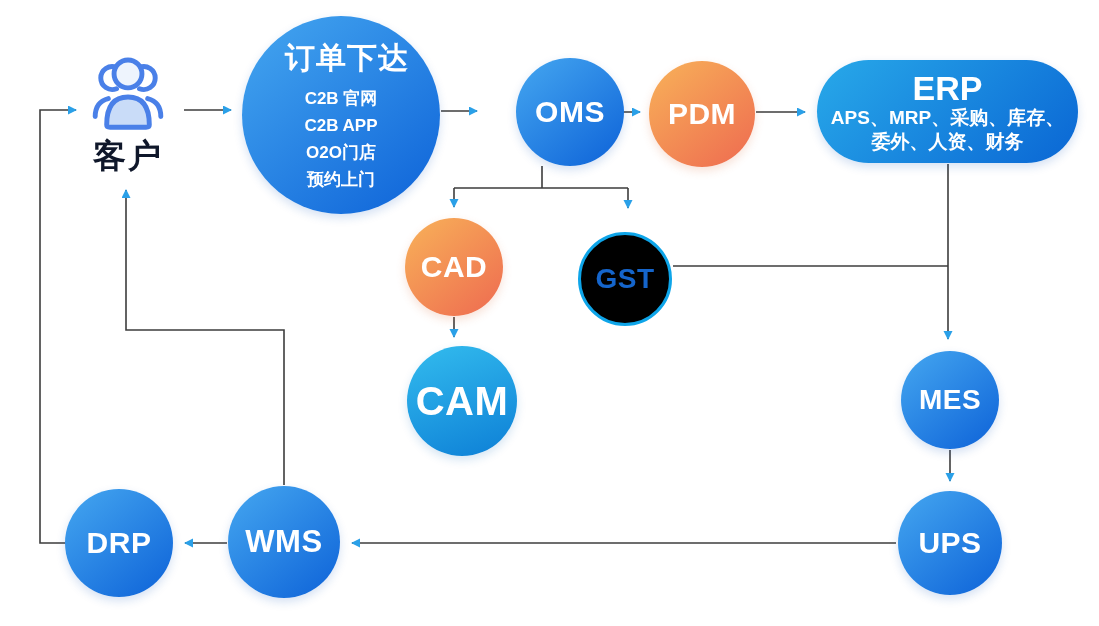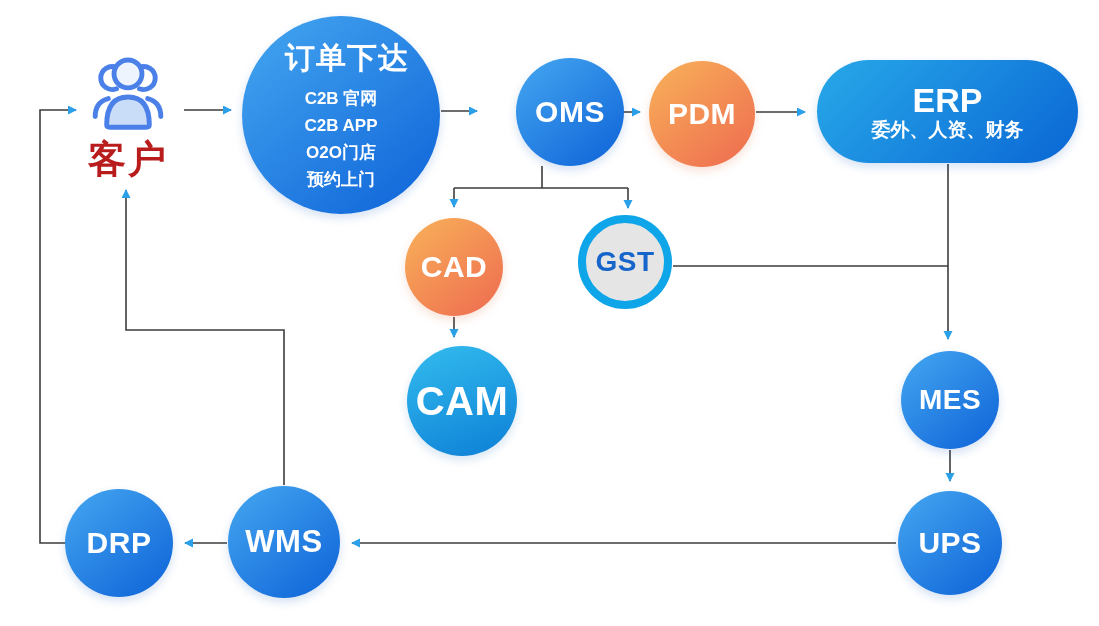--- a/index.html
+++ b/index.html
@@ -37,39 +37,39 @@
   .grad-cyan   { background: linear-gradient(160deg, #33bcee 0%, #0d7fd6 100%); box-shadow: 0 4px 10px rgba(20,110,190,0.18); }
   .grad-orange { background: linear-gradient(140deg, #f8b259 0%, #ee6a50 100%); box-shadow: 0 4px 10px rgba(220,110,60,0.2); }
   .grad-erp    { background: linear-gradient(135deg, #28a9e9 0%, #0a66d4 100%); box-shadow: 0 4px 10px rgba(20,90,190,0.18); }
 
   .node-label { font-size: 30px; letter-spacing: 0.5px; }
 
   
   #customer { left: 76px; top: 52px; width: 104px; z-index: 2; }
   #customer .cust-label {
     margin-top: 2px;
-    font-size: 38px;
-    color: #b91c1c;
+    font-size: 33px;
+    color: #0f172a;
     font-weight: bold;
     letter-spacing: 2px;
   }
 
   
   #order { left: 242px; top: 16px; width: 198px; height: 198px; }
   #order .order-title { font-size: 30px; margin-bottom: 6px; letter-spacing: 1px; margin-left: 12px; }
   #order .order-item  { font-size: 17px; line-height: 27px; }
 
   
   #oms { left: 516px; top: 58px;  width: 108px; height: 108px; }
   #pdm { left: 649px; top: 61px;  width: 106px; height: 106px; }
   #cad { left: 405px; top: 218px; width: 98px;  height: 98px;  }
   #gst {
-    left: 578px; top: 215px; width: 94px; height: 94px;
-    background: #e5e5e5;
-    border: 8px solid #0ea5e9;
+    left: 578px; top: 232px; width: 94px; height: 94px;
+    background: #000000;
+    border: 3px solid #0ea5e9;
   }
   #gst .node-label { color: #1565cb; font-size: 28px; }
   #cam { left: 407px; top: 346px; width: 110px; height: 110px; }
   #cam .node-label { font-size: 40px; }
   #mes { left: 901px; top: 351px; width: 98px;  height: 98px;  }
   #mes .node-label { font-size: 28px; }
   #ups { left: 898px; top: 491px; width: 104px; height: 104px; text-align: right; }
   #wms { left: 228px; top: 486px; width: 112px; height: 112px; }
   #wms .node-label { font-size: 31px; }
   #drp { left: 65px;  top: 489px; width: 108px; height: 108px; }
@@ -151,20 +151,21 @@
   <div class="node circle grad-blue" id="oms">
     <div class="node-label">OMS</div>
   </div>
 
   <div class="node circle grad-orange" id="pdm">
     <div class="node-label">PDM</div>
   </div>
 
   <div class="node grad-erp" id="erp">
     <div class="erp-title">ERP</div>
+    <div class="erp-line">APS、MRP、采购、库存、</div>
     <div class="erp-line">委外、人资、财务</div>
   </div>
 
   <div class="node circle grad-orange" id="cad">
     <div class="node-label">CAD</div>
   </div>
 
   <div class="node circle" id="gst">
     <div class="node-label">GST</div>
   </div>

